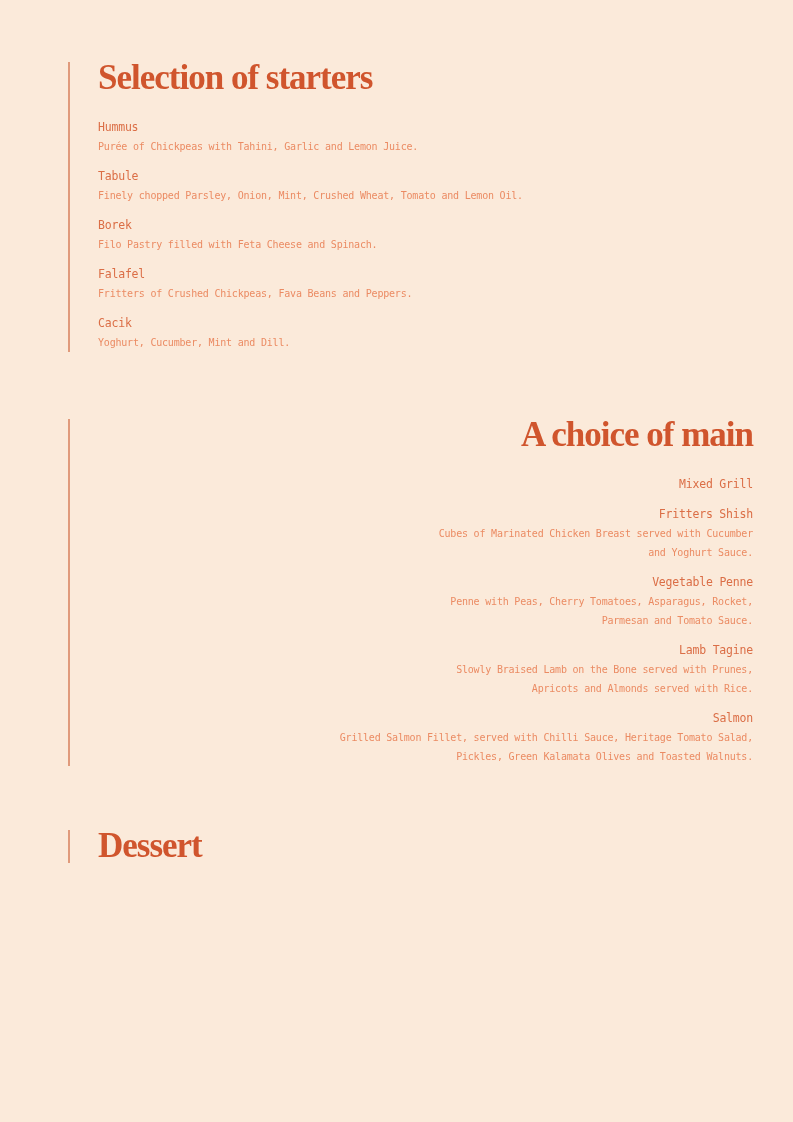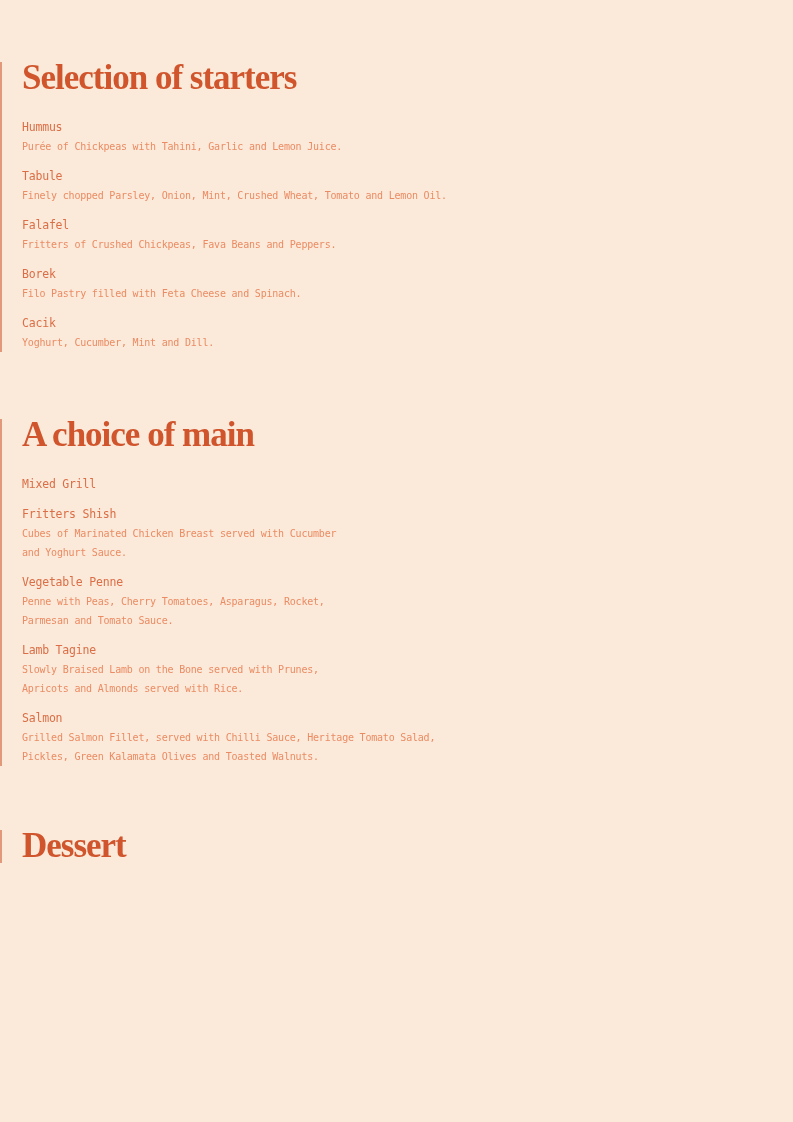--- a/index.html
+++ b/index.html
@@ -9,24 +9,25 @@
     font-family:"DejaVu Sans Mono","Liberation Mono",monospace;
   }
   .page {
     position:relative;
     width:793px; height:1122px;
     padding-top:60px;
     overflow:hidden;
   }
   .menu-section {
     position:relative;
+    margin-left:68px;
     margin-right:40px;
-    padding-left:22px;
+    padding-left:30px;
   }
-  .menu-section.mains   { margin-top:65px; }
+  .menu-section.mains   { margin-top:65px;text-align:right; }
   .menu-section.dessert { margin-top:62px; }
   .section-rule {
     position:absolute;
     left:0; top:2px; bottom:0;
     width:1.5px;
     background:#E09A7B;
   }
   .section-title {
     font-family:"Liberation Serif","DejaVu Serif",serif;
     font-weight:bold;
@@ -66,26 +67,26 @@
 
     <div class="menu-item">
       <a class="item-name">Hummus</a>
       <p class="item-desc">Purée of Chickpeas with Tahini, Garlic and Lemon Juice.</p>
     </div>
     <div class="menu-item">
       <a class="item-name">Tabule</a>
       <p class="item-desc">Finely chopped Parsley, Onion, Mint, Crushed Wheat, Tomato and Lemon Oil.</p>
     </div>
     <div class="menu-item">
+      <a class="item-name">Borek</a>
+      <p class="item-desc">Filo Pastry filled with Feta Cheese and Spinach.</p>
+    </div>
+    <div class="menu-item">
       <a class="item-name">Falafel</a>
       <p class="item-desc">Fritters of Crushed Chickpeas, Fava Beans and Peppers.</p>
-    </div>
-    <div class="menu-item">
-      <a class="item-name">Borek</a>
-      <p class="item-desc">Filo Pastry filled with Feta Cheese and Spinach.</p>
     </div>
     <div class="menu-item">
       <a class="item-name">Cacik</a>
       <p class="item-desc">Yoghurt, Cucumber, Mint and Dill.</p>
     </div>
   </section>
 
   <section class="menu-section mains">
     <span class="section-rule"></span>
     <h1 class="section-title">A choice of main</h1>

